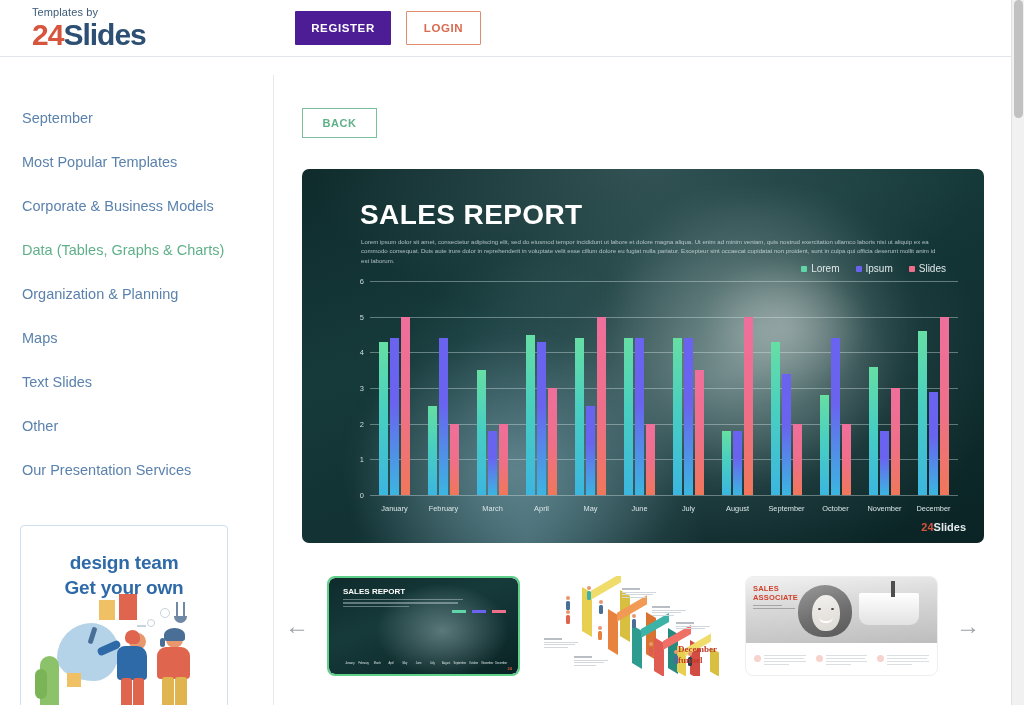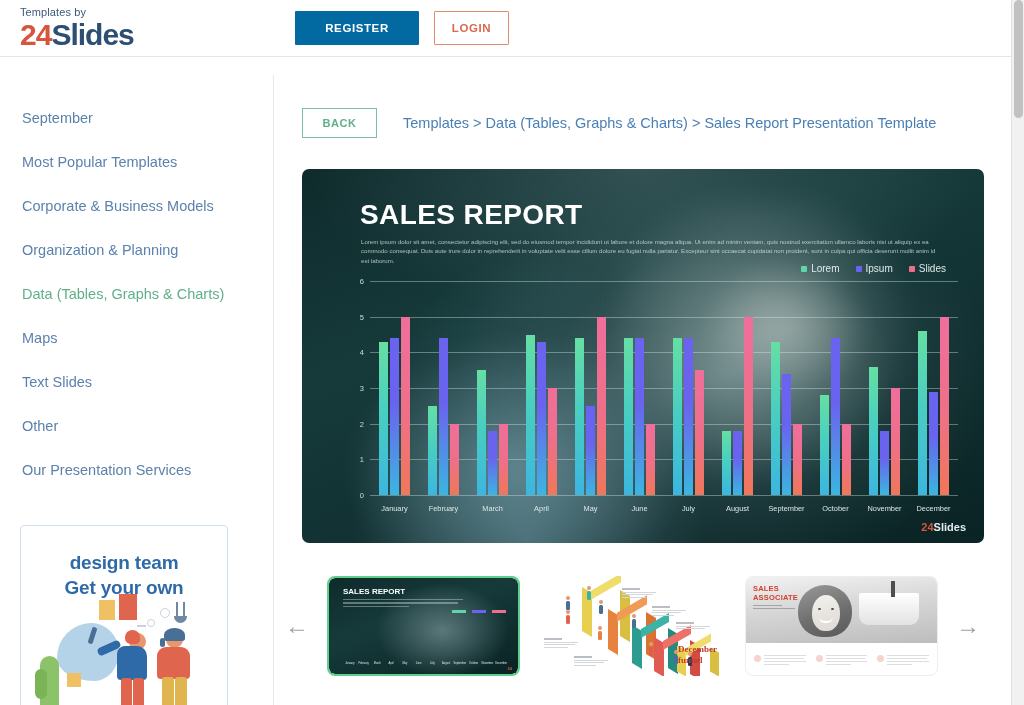--- a/index.html
+++ b/index.html
@@ -9,21 +9,21 @@
     font-family:"Liberation Sans", sans-serif;
     background:#ffffff; overflow:hidden; position:relative;
   }
 
   
   .header {
     position:absolute; top:0; left:0; width:1011px; height:57px;
     background:#ffffff; display:flex; align-items:center;
     border-bottom:1px solid #e2e6ea; z-index:5;
   }
-  .logo-wrap { width:275px; padding-left:20px; }
+  .logo-wrap { width:275px; padding-left:32px; }
   .logo-top {
     font-size:11px; color:#3c5a78; letter-spacing:.1px; line-height:13px;
   }
   .logo-main { font-size:30px; font-weight:bold; line-height:32px; letter-spacing:-1px; }
   .logo-24 { color:#d6553c; }
   .logo-slides { color:#2d4f73; }
 
   .search-box {
     position:relative; width:512px; height:31px;
     border:1px solid #5b8cc4; border-radius:2px; background:#fff;
@@ -35,21 +35,21 @@
     font-family:"Liberation Sans", sans-serif; background:transparent;
   }
   .search-input::placeholder { color:#8b8b8b; }
   .search-icon {
     position:absolute; right:8px; top:50%; transform:translateY(-50%);
     width:18px; height:18px; color:#2f7fc4; display:flex;
     align-items:center; justify-content:center;
   }
 
   .btn-register {
-    margin-left:20px; width:124px; height:34px; background:#0369a1;
+    margin-left:20px; width:96px; height:34px; background:#4c1d95;
     color:#ffffff; border:0; border-radius:1px;
     font-size:11.5px; font-weight:bold; letter-spacing:.6px;
     display:flex; align-items:center; justify-content:center; cursor:pointer;
     font-family:"Liberation Sans", sans-serif;
   }
   .btn-login {
     margin-left:15px; width:75px; height:34px; background:#ffffff;
     color:#d86a4f; border:1px solid #e08a70; border-radius:1px;
     font-size:11.5px; font-weight:bold; letter-spacing:.6px;
     display:flex; align-items:center; justify-content:center; cursor:pointer;
@@ -279,22 +279,22 @@
 
 <div class="scrollbar-track">
   <div class="scrollbar-thumb"></div>
 </div>
 
 <div class="sidebar">
   <div id="nav-list">
       <a class="nav-item">September</a>
       <a class="nav-item">Most Popular Templates</a>
       <a class="nav-item">Corporate &amp; Business Models</a>
+      <a class="nav-item active">Data (Tables, Graphs &amp; Charts)</a>
       <a class="nav-item">Organization &amp; Planning</a>
-      <a class="nav-item active">Data (Tables, Graphs &amp; Charts)</a>
       <a class="nav-item">Maps</a>
       <a class="nav-item">Text Slides</a>
       <a class="nav-item">Other</a>
       <a class="nav-item">Our Presentation Services</a>
     </div>
 
   <div class="promo">
     <div class="promo-title">
       <div>design team</div>
       <div>Get your own</div>
@@ -331,21 +331,20 @@
       <div class="ill" style="left:14px;top:143px;width:12px;height:30px;background:#7ab457;border-radius:7px;"></div>
 
     </div>
   </div>
 </div>
 
 <div class="main">
 
   <div class="crumbbar">
     <div class="btn-back">BACK</div>
-    <div class="crumbs">Templates &gt; Data (Tables, Graphs &amp; Charts) &gt; Sales Report Presentation Template</div>
   </div>
 
   <div class="slide">
     <div class="slide-fog1"></div>
     <div class="slide-fog2"></div>
     <div class="slide-fog3"></div>
 
     <div class="slide-title">SALES REPORT</div>
     <div class="slide-body">Lorem ipsum dolor sit amet, consectetur adipiscing elit, sed do eiusmod tempor incididunt ut labore et dolore magna aliqua. Ut enim ad minim veniam, quis nostrud exercitation ullamco laboris nisi ut aliquip ex ea commodo consequat. Duis aute irure dolor in reprehenderit in voluptate velit esse cillum dolore eu fugiat nulla pariatur. Excepteur sint occaecat cupidatat non proident, sunt in culpa qui officia deserunt mollit anim id est laborum.</div>
 

